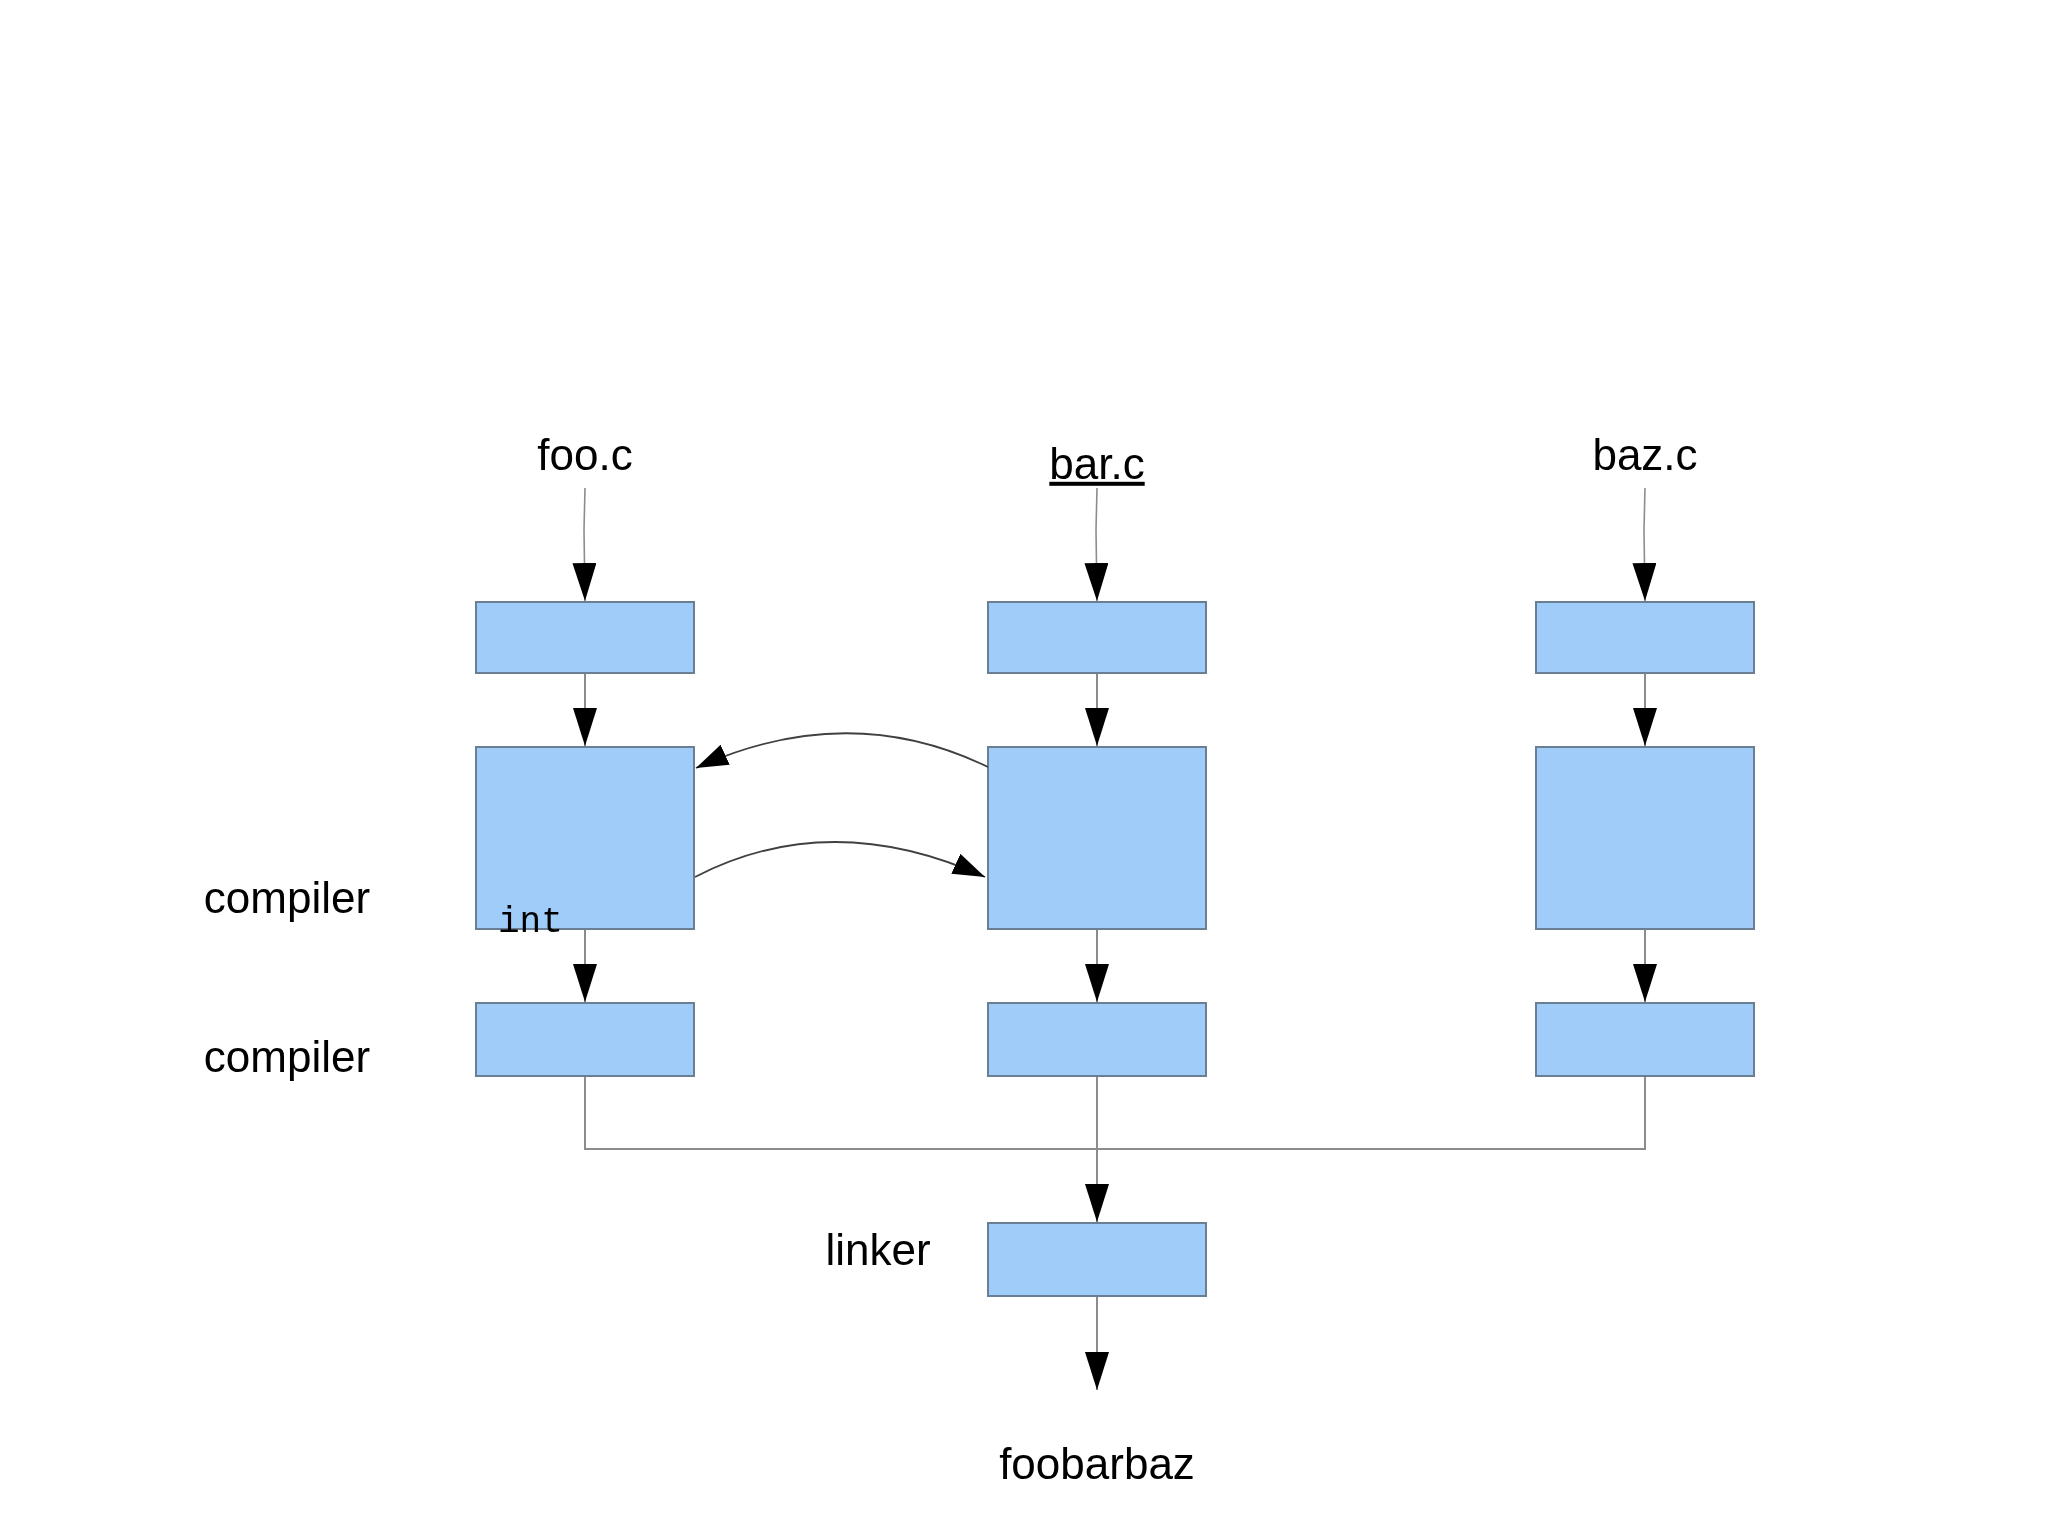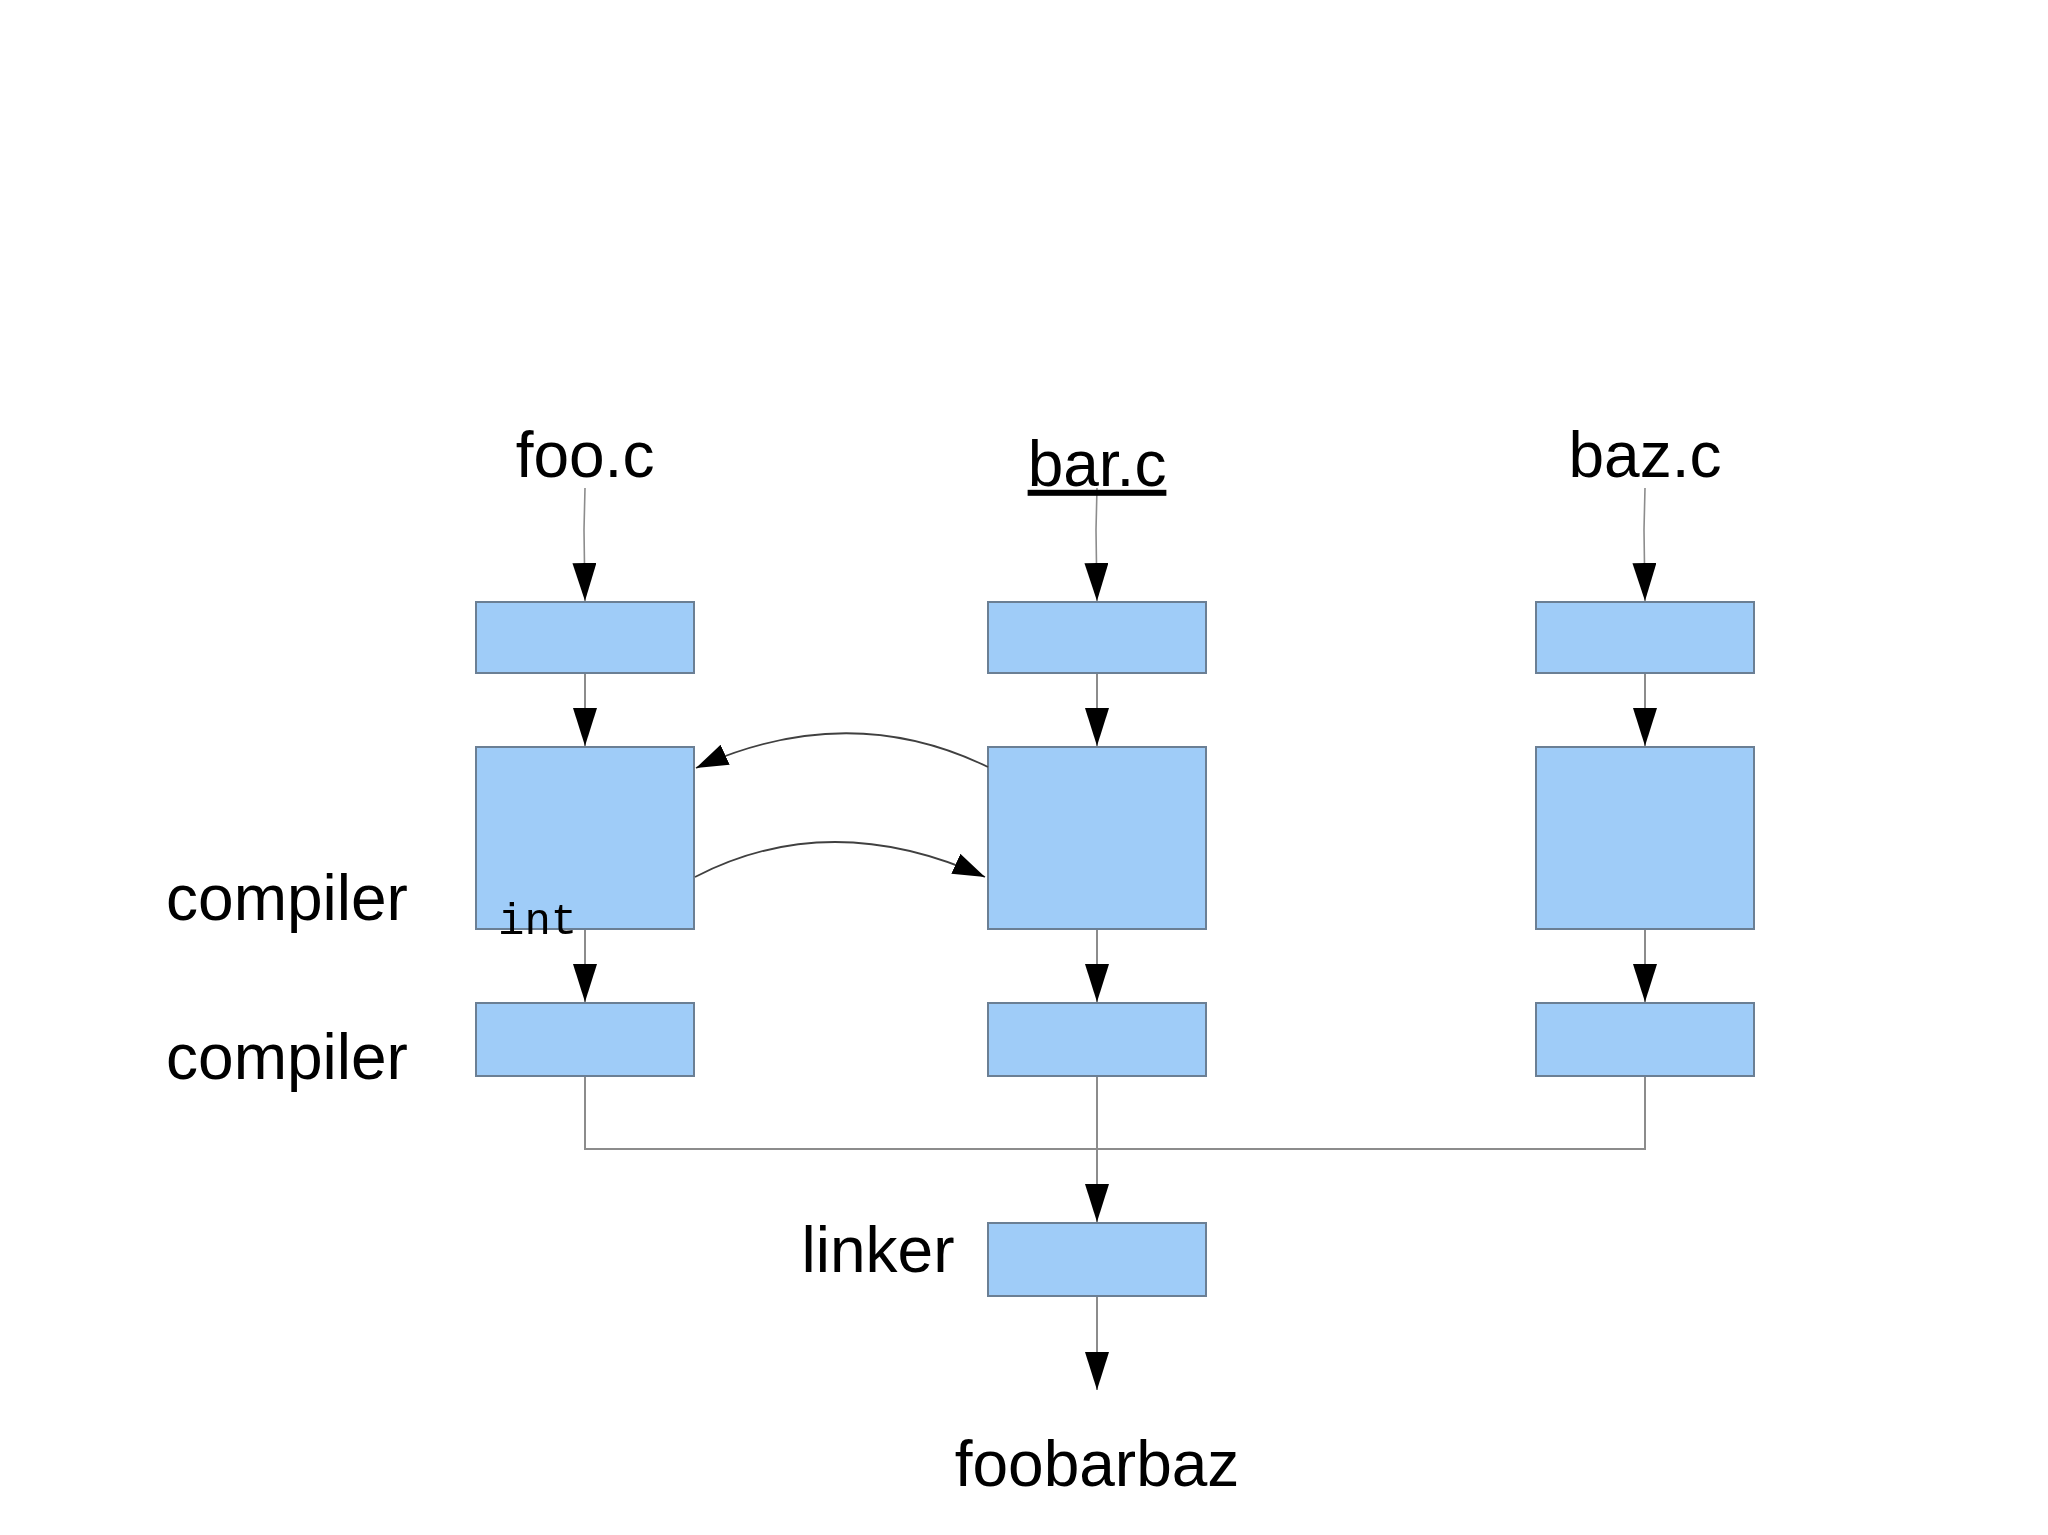--- a/index.html
+++ b/index.html
@@ -22,29 +22,29 @@
   }
   .box{
     position:absolute;
     background:var(--box-fill);
     border:2px solid var(--box-border);
     box-sizing:border-box;
   }
   .lbl{
     position:absolute;
     transform:translate(-50%,-50%);
-    font-size:64px;
+    font-size:44px;
     line-height:1.1;
     color:var(--text);
     white-space:nowrap;
   }
   .code{
     position:absolute;
     font-family:"Liberation Mono","DejaVu Sans Mono",monospace;
-    font-size:44px;
+    font-size:36px;
     line-height:57px;
     white-space:pre;
     color:var(--text);
     z-index:3;
   }
   svg.overlay{
     position:absolute;
     left:0;top:0;
     z-index:2;
   }

